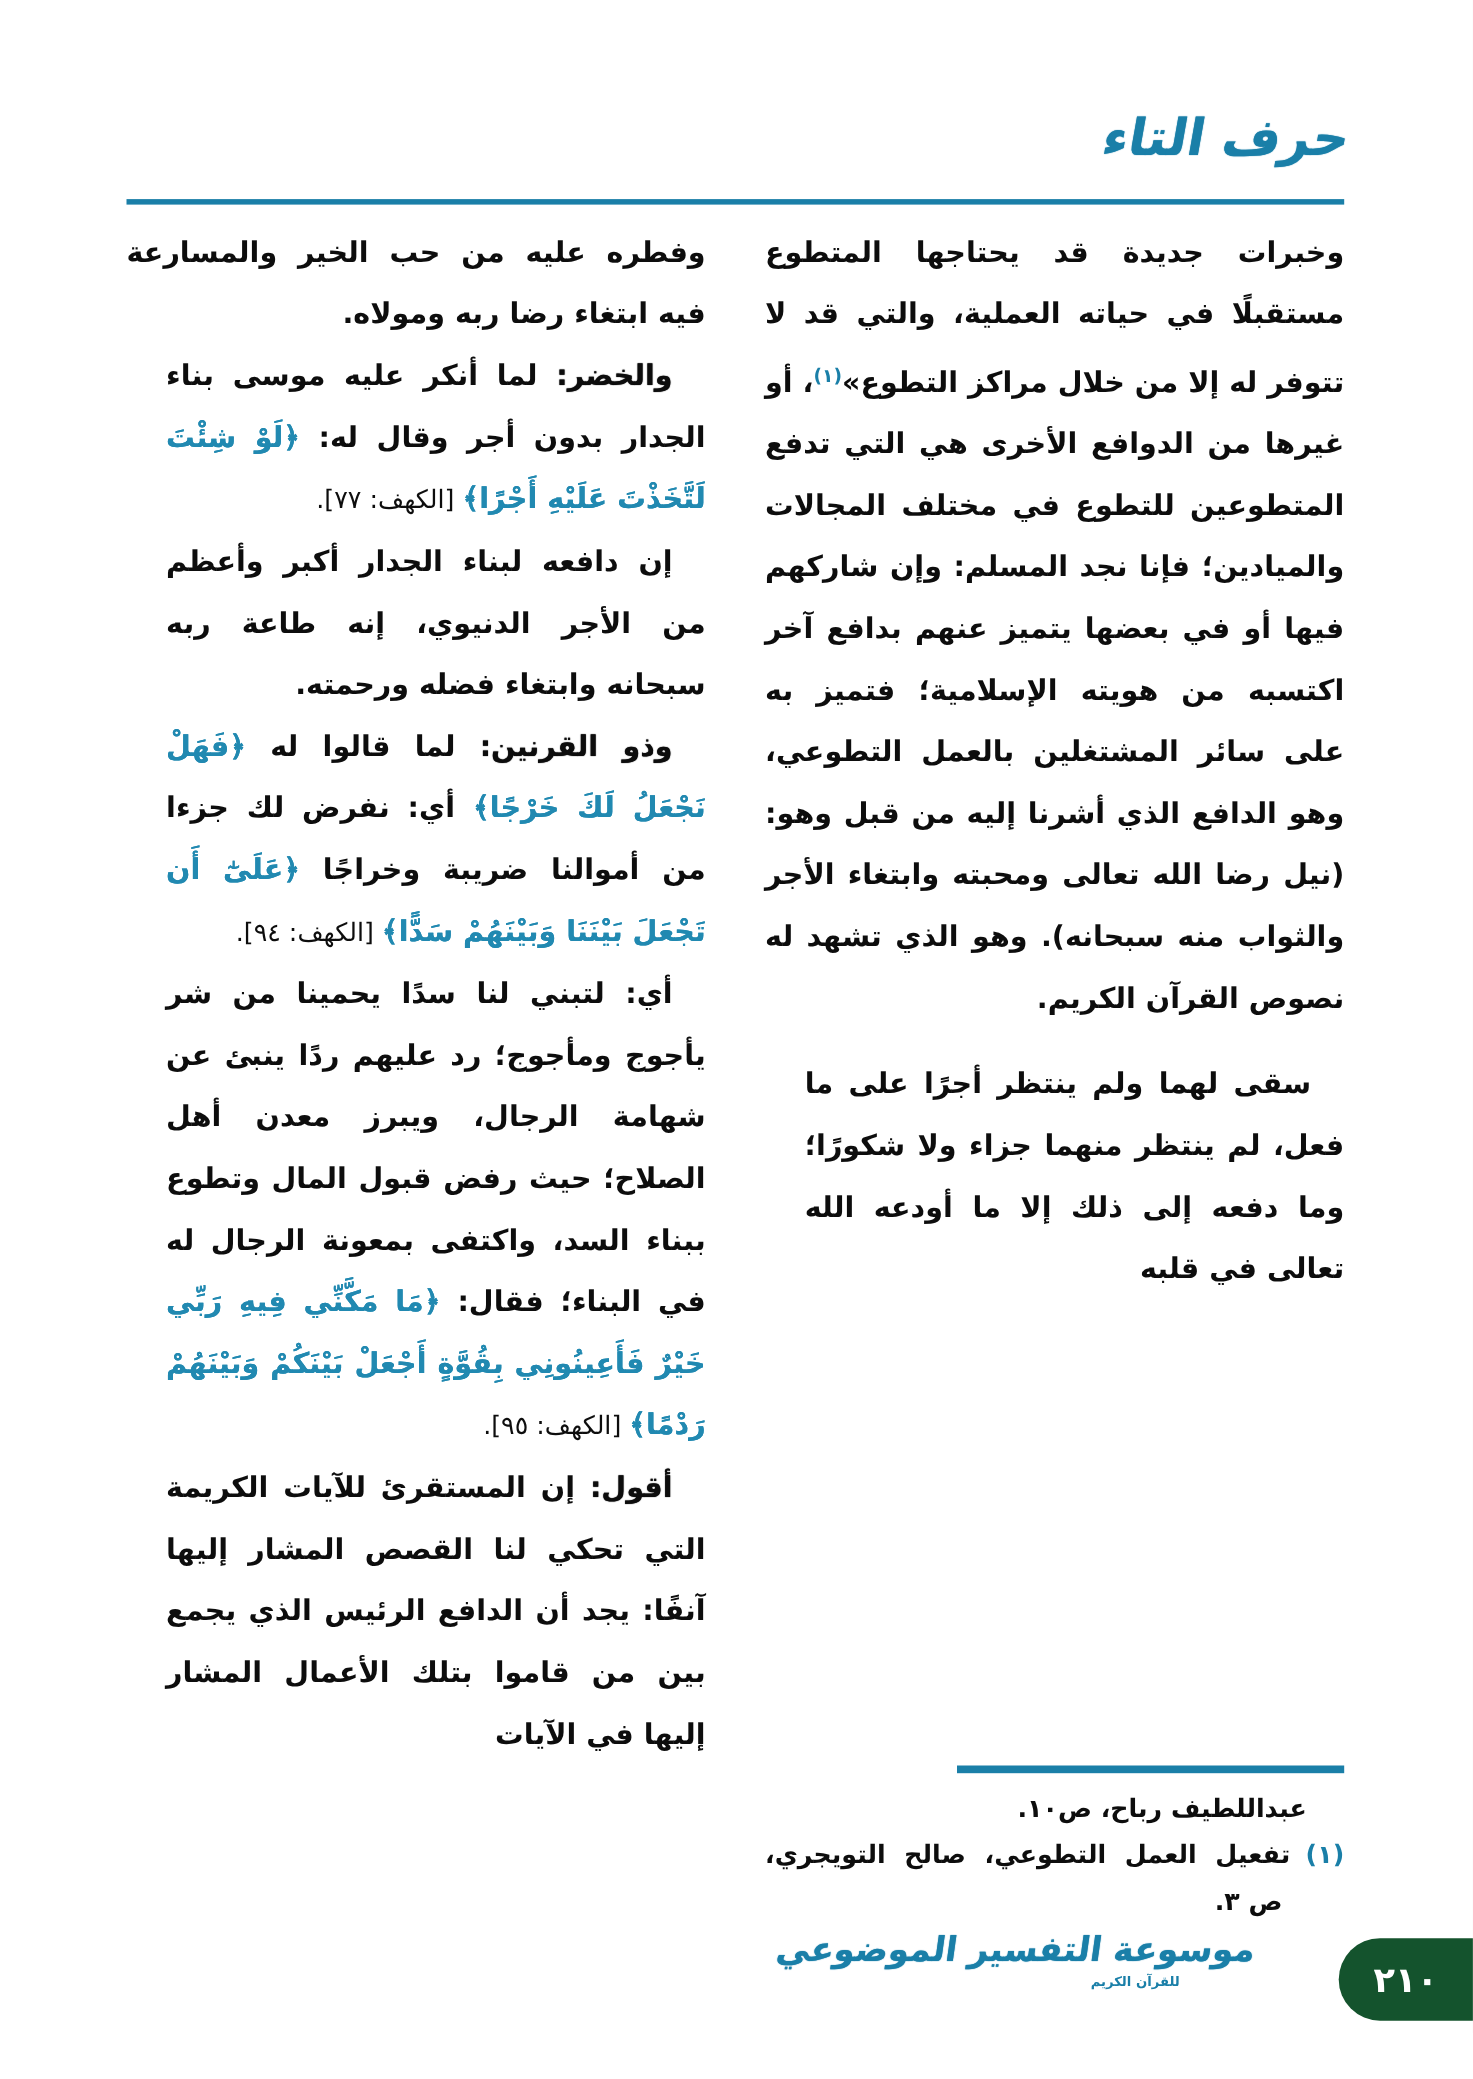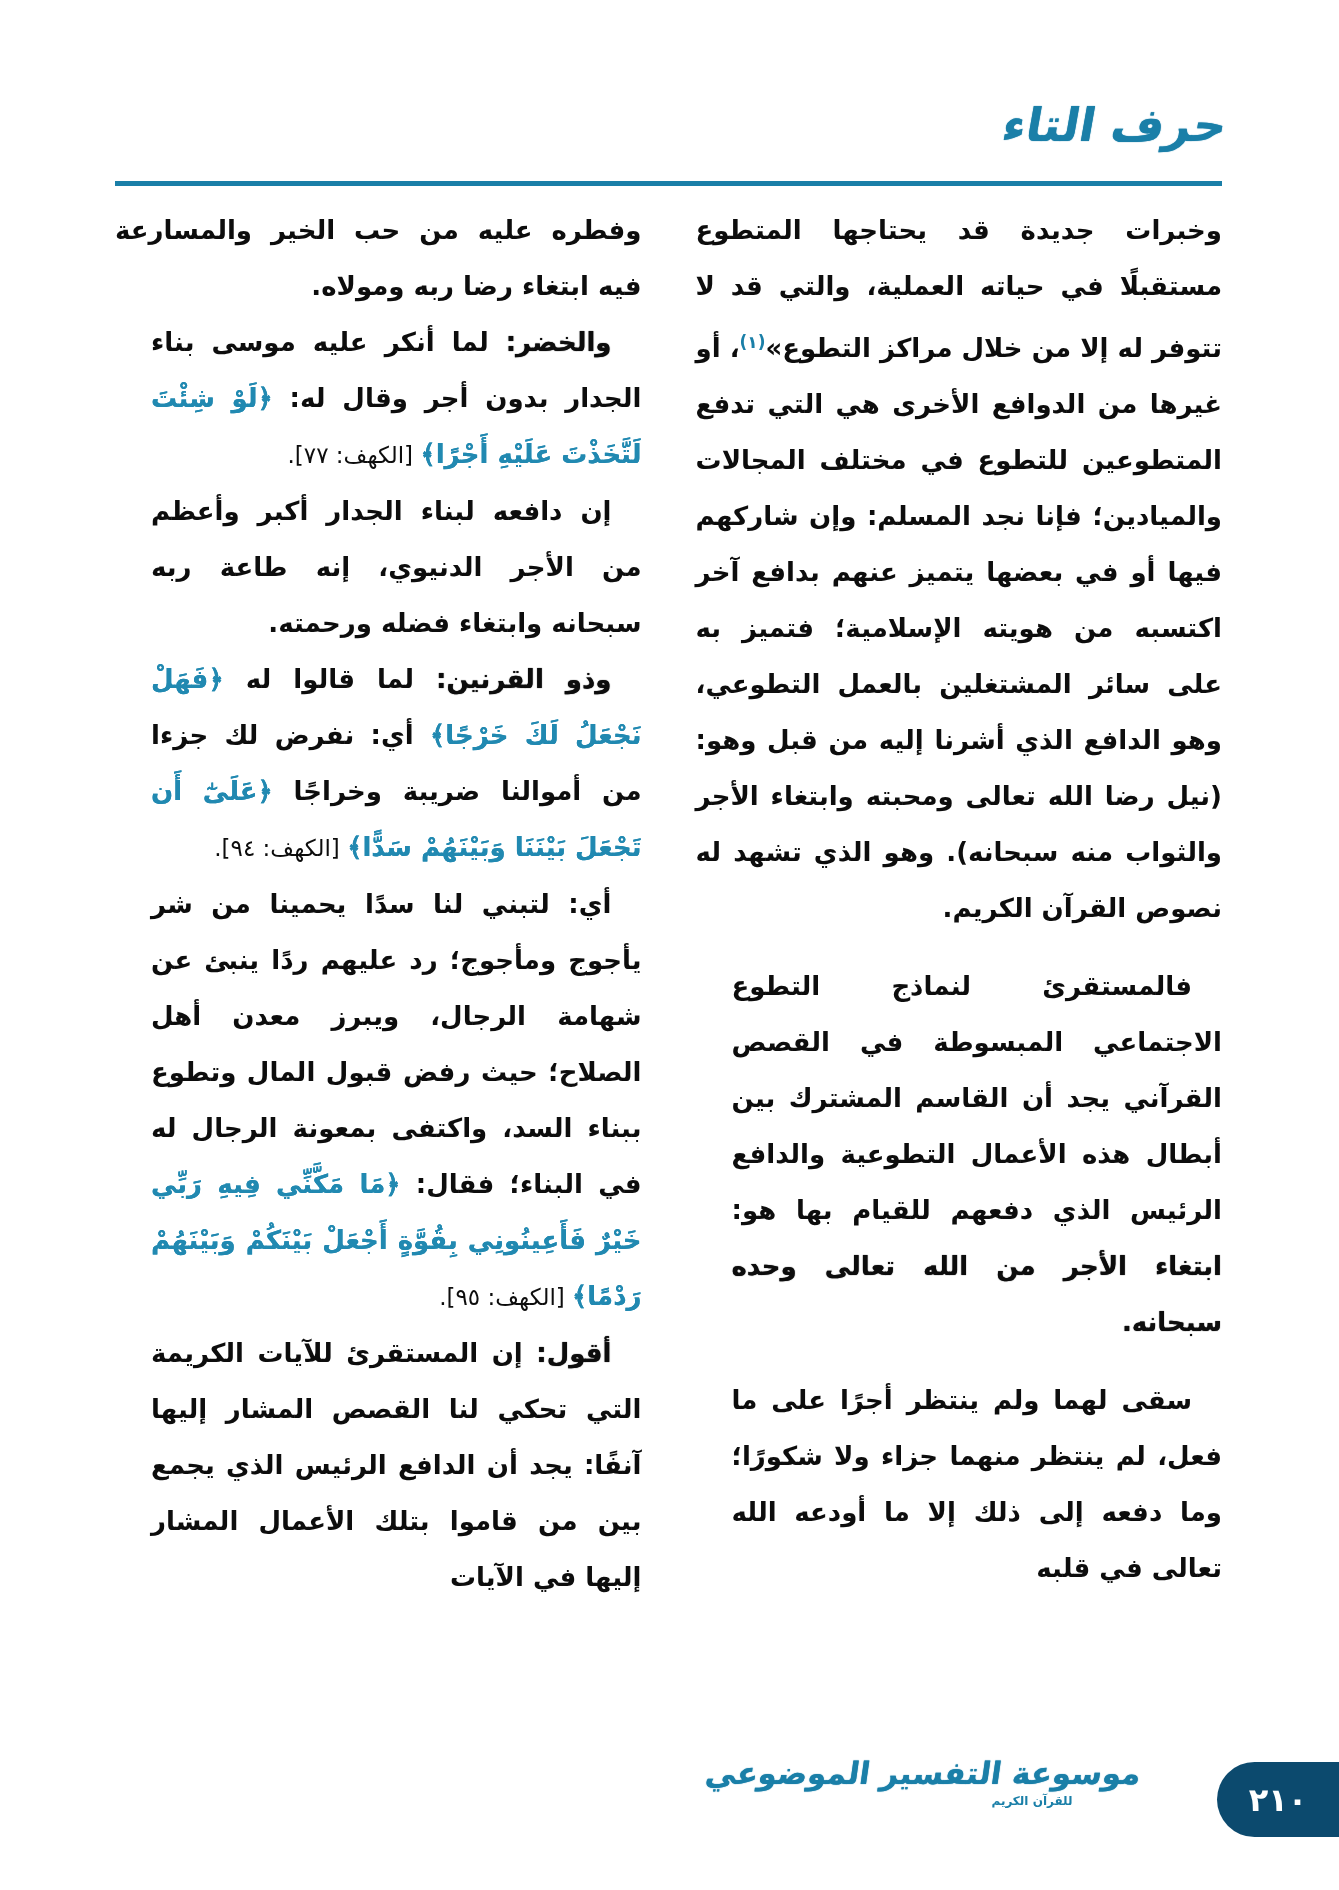--- a/index.html
+++ b/index.html
@@ -59,42 +59,46 @@
   }
   .logo-main{
     font-size:31px;font-weight:bold;
     transform:skewX(-8deg);
     text-shadow:0 0 1px #1a7fa8;
     white-space:nowrap;
   }
   .logo-sub{font-size:12px;font-weight:bold;margin-top:3px;}
   .page-pill{
     position:absolute;right:0;top:1762px;width:122px;height:75px;
-    background:#0c4a6e;
+    background:#14532d;
     border-radius:40px 0 0 40px;
     display:flex;align-items:center;justify-content:center;
     color:#ffffff;font-size:32px;font-weight:bold;letter-spacing:4px;
   }
 </style>
 </head>
 <body>
 
 <div class="page">
 
   <div class="header-title">حرف التاء</div>
 
   <div class="header-rule"></div>
 
   <div class="content">
 
     <div class="col col-right">
 
       <p class="para"><span class="r-text">وخبرات جديدة قد يحتاجها المتطوع مستقبلًا في حياته العملية، والتي قد لا تتوفر له إلا من خلال مراكز التطوع»</span><span class="r-fnref">(١)</span><span class="r-text">، أو غيرها من الدوافع الأخرى هي التي تدفع المتطوعين للتطوع في مختلف المجالات والميادين؛ فإنا نجد المسلم: وإن شاركهم فيها أو في بعضها يتميز عنهم بدافع آخر اكتسبه من هويته الإسلامية؛ فتميز به على سائر المشتغلين بالعمل التطوعي، وهو الدافع الذي أشرنا إليه من قبل وهو: (نيل رضا الله تعالى ومحبته وابتغاء الأجر والثواب منه سبحانه). وهو الذي تشهد له نصوص القرآن الكريم.</span></p>
-        <p class="para indent"><span class="r-text">فالمستقرئ لنماذج التطوع الاجتماعي المبسوطة في القصص القرآني يجد أن القاسم المشترك بين أبطال هذه الأعمال التطوعية والدافع الرئيس الذي دفعهم للقيام بها هو: </span><span class="r-bold">ابتغاء الأجر من الله تعالى وحده سبحانه.</span></p>
         <p class="para indent"><span class="r-text">سقى لهما ولم ينتظر أجرًا على ما فعل، لم ينتظر منهما جزاء ولا شكورًا؛ وما دفعه إلى ذلك إلا ما أودعه الله تعالى في قلبه</span></p>
+        <div class="footnotes">
+        <div class="fn-sep"></div>
+        <p class="fn-line fn-runover">عبداللطيف رباح، ص١٠.</p>
+        <p class="fn-line fn-item"><span class="fn-marker">(١)</span><span>تفعيل العمل التطوعي، صالح التويجري، ص ٣.</span></p>
+      </div>
     </div>
 
     <div class="col col-left">
 
     <p class="para"><span class="r-text">وفطره عليه من حب الخير والمسارعة فيه ابتغاء رضا ربه ومولاه.</span></p>
         <p class="para indent"><span class="r-bold">والخضر: </span><span class="r-text">لما أنكر عليه موسى بناء الجدار بدون أجر وقال له: </span><span class="r-quran">﴿لَوْ شِئْتَ لَتَّخَذْتَ عَلَيْهِ أَجْرًا﴾</span><span class="r-ref"> [الكهف: ٧٧].</span></p>
         <p class="para indent"><span class="r-text">إن دافعه لبناء الجدار أكبر وأعظم من الأجر الدنيوي، إنه طاعة ربه سبحانه وابتغاء فضله ورحمته.</span></p>
         <p class="para indent"><span class="r-bold">وذو القرنين: </span><span class="r-text">لما قالوا له </span><span class="r-quran">﴿فَهَلْ نَجْعَلُ لَكَ خَرْجًا﴾</span><span class="r-text"> أي: نفرض لك جزءا من أموالنا ضريبة وخراجًا </span><span class="r-quran">﴿عَلَىٰٓ أَن تَجْعَلَ بَيْنَنَا وَبَيْنَهُمْ سَدًّا﴾</span><span class="r-ref"> [الكهف: ٩٤].</span></p>
         <p class="para indent"><span class="r-text">أي: لتبني لنا سدًا يحمينا من شر يأجوج ومأجوج؛ رد عليهم ردًا ينبئ عن شهامة الرجال، ويبرز معدن أهل الصلاح؛ حيث رفض قبول المال وتطوع ببناء السد، واكتفى بمعونة الرجال له في البناء؛ فقال: </span><span class="r-quran">﴿مَا مَكَّنِّي فِيهِ رَبِّي خَيْرٌ فَأَعِينُونِي بِقُوَّةٍ أَجْعَلْ بَيْنَكُمْ وَبَيْنَهُمْ رَدْمًا﴾</span><span class="r-ref"> [الكهف: ٩٥].</span></p>
         <p class="para indent"><span class="r-bold">أقول: </span><span class="r-text">إن المستقرئ للآيات الكريمة التي تحكي لنا القصص المشار إليها آنفًا: يجد أن الدافع الرئيس الذي يجمع بين من قاموا بتلك الأعمال المشار إليها في الآيات</span></p>

